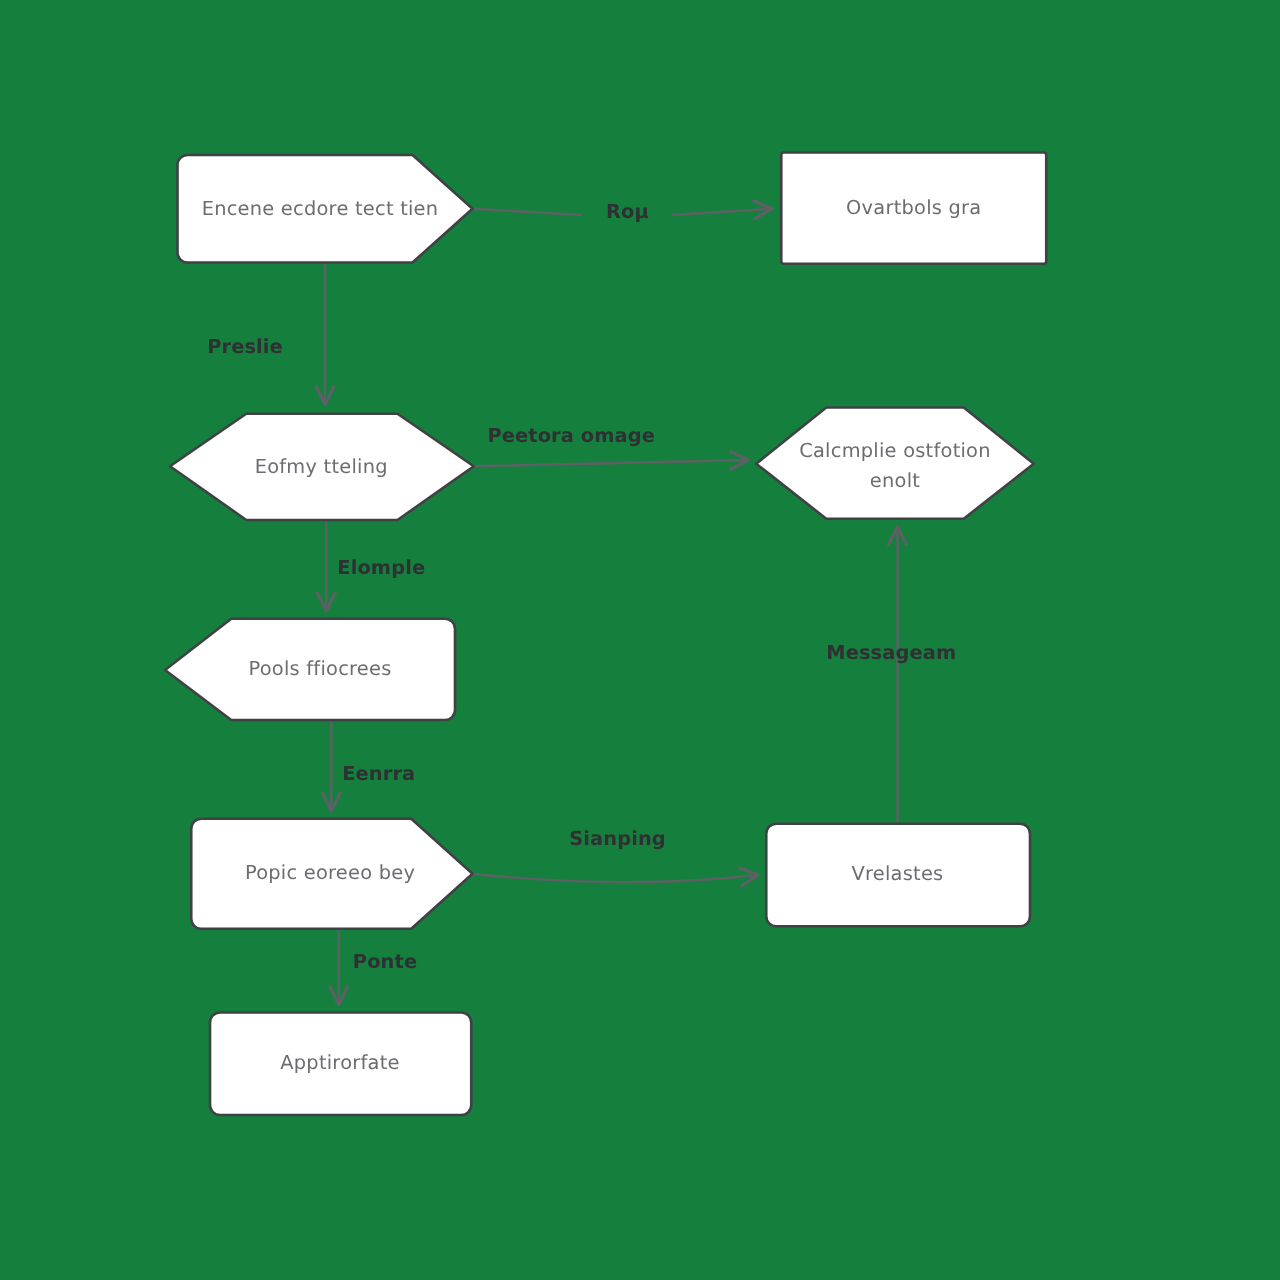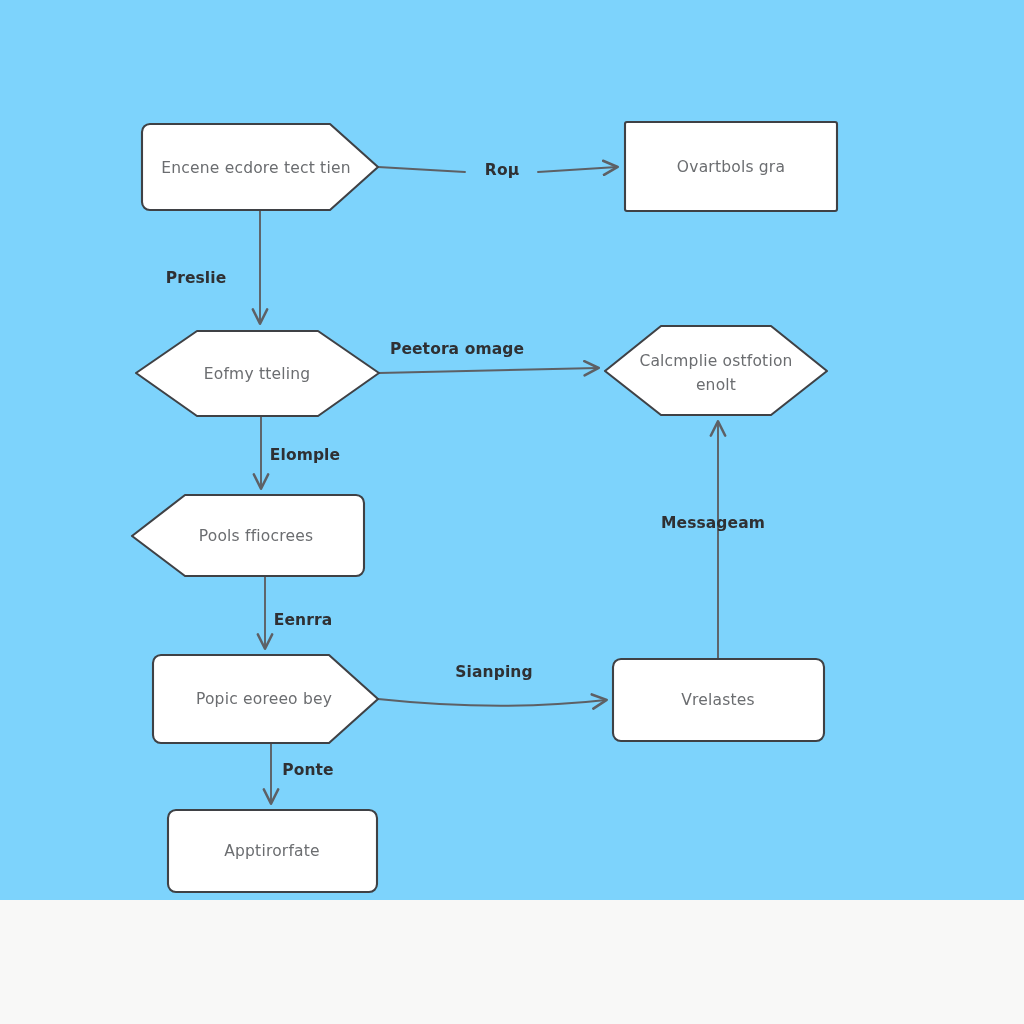--- a/index.html
+++ b/index.html
@@ -6,22 +6,22 @@
     margin: 0;
     padding: 0;
     width: 1024px;
     height: 1024px;
     background: #f8f8f7;
     font-family: "DejaVu Sans", sans-serif;
   }
   #canvas {
     position: relative;
     width: 1024px;
-    height: 900px;
-    background: #7dd3fc;
+    height: 1024px;
+    background: #15803d;
     overflow: hidden;
   }
   #flow-svg {
     position: absolute;
     top: 0;
     left: 0;
     width: 1024px;
     height: 1024px;
   }
   .node-shape {

